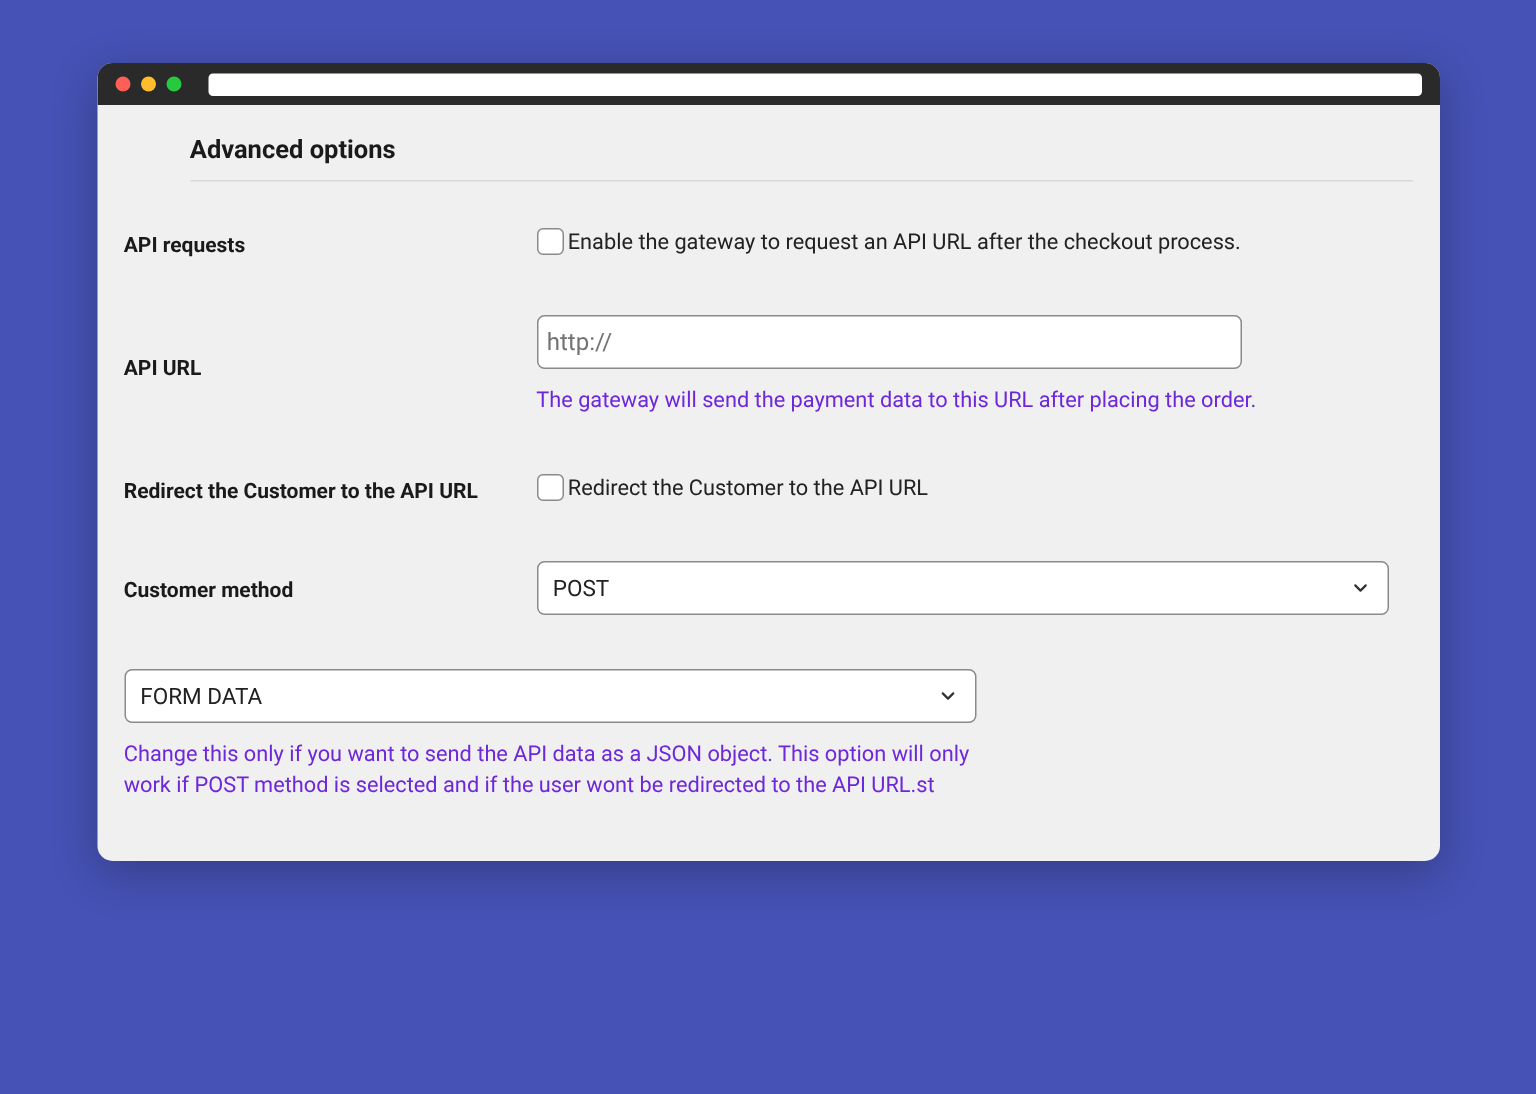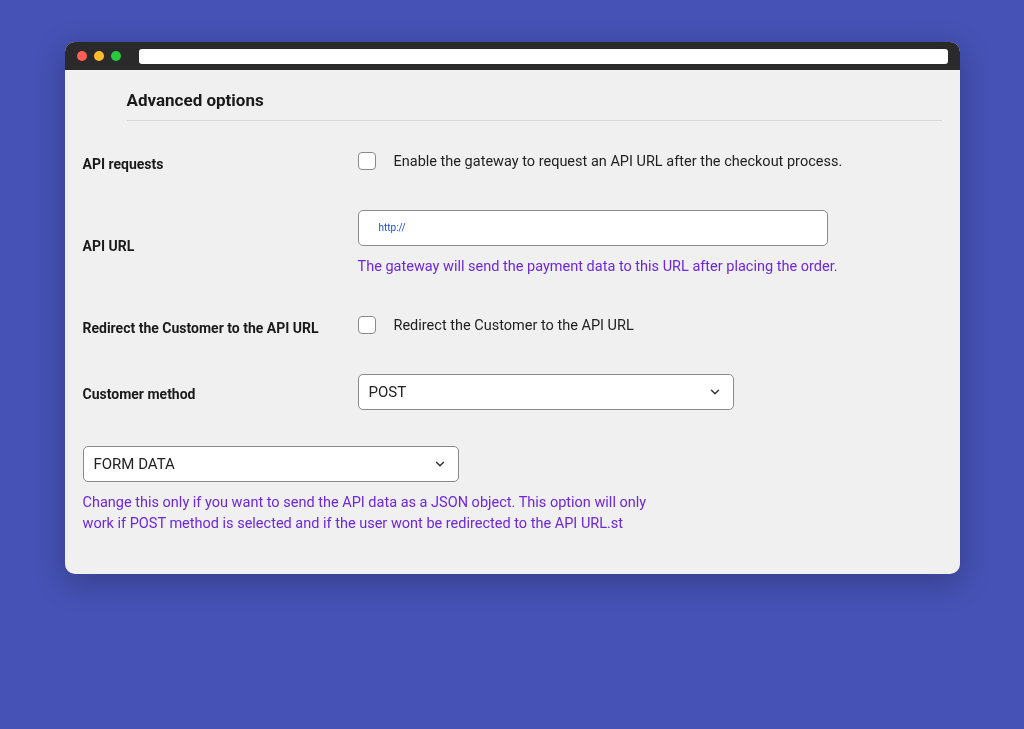--- a/index.html
+++ b/index.html
@@ -80,49 +80,49 @@
       padding-top: 6px;
       padding-right: 20px;
       line-height: 1.35;
     }
     .row-control {
       flex: 1;
     }
     .checkbox-wrap {
       display: flex;
       align-items: center;
-      gap: 18px;
+      gap: 3px;
     }
     .checkbox {
       width: 18px;
       height: 18px;
       border: 1.5px solid #8a8a8a;
       border-radius: 4px;
       background: #fff;
       flex-shrink: 0;
       cursor: pointer;
     }
     .checkbox-label {
       font-size: 14.5px;
       color: #222;
     }
     .text-input {
       width: 470px;
       height: 36px;
       border: 1px solid #8a8a8a;
       border-radius: 5px;
-      padding: 0 20px;
-      font-size: 10px;
-      color: #1d4ed8;
+      padding: 0 6px;
+      font-size: 16px;
+      color: #737373;
       background: #fff;
       font-family: inherit;
     }
     .select-wrap {
       position: relative;
-      width: 376px;
+      width: 568px;
     }
     .select {
       width: 100%;
       height: 36px;
       border: 1px solid #8a8a8a;
       border-radius: 5px;
       padding: 0 36px 0 10px;
       font-size: 15px;
       color: #222;
       background: #fff;

